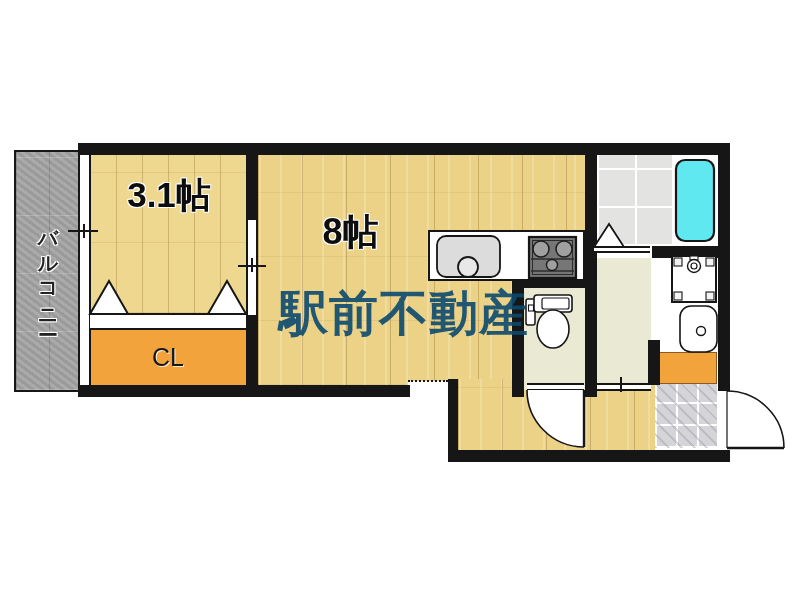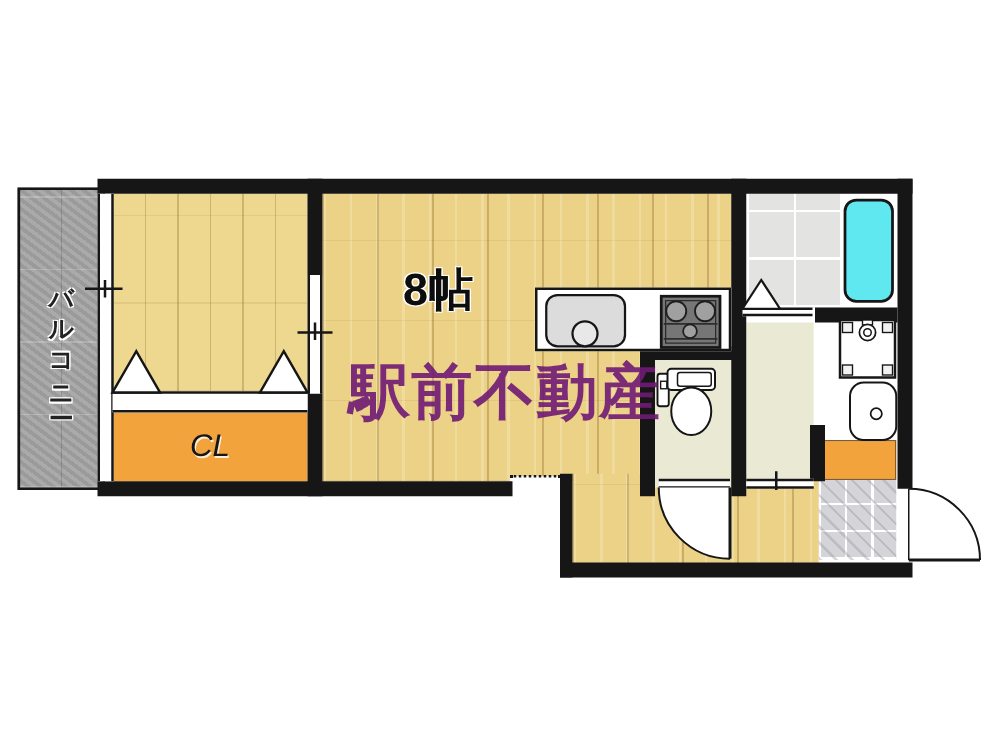--- a/index.html
+++ b/index.html
@@ -42,21 +42,21 @@
   .lbl{z-index:7;font-weight:700;color:#0d0d0d;text-align:center;line-height:1.1;
        text-shadow:1px 1px 0 #fff,-1px 1px 0 #fff,1px -1px 0 #fff,-1px -1px 0 #fff;}
   .lbl .l1{font-size:40px;}
   .lbl .l2{font-size:35px;}
   .lbl-ldk .l1{font-size:44px;letter-spacing:3px;}
   .lbl-ldk .l2{font-size:36px;}
   .lbl-cl{z-index:7;display:flex;align-items:center;justify-content:center;
           font-size:25px;color:#161616;text-shadow:1px 1px 0 rgba(255,255,255,.8);}
   .lbl-balcony{writing-mode:vertical-rl;font-size:20px;font-weight:700;color:#222;letter-spacing:4px;
           text-shadow:1px 1px 0 #fff,-1px 1px 0 #fff,1px -1px 0 #fff,-1px -1px 0 #fff;}
-  .watermark{z-index:9;font-size:49px;font-weight:800;color:#701a75;opacity:.9;
+  .watermark{z-index:9;font-size:49px;font-weight:800;color:#0c4a6e;opacity:.9;
           letter-spacing:1px;white-space:nowrap;}
   #fixtures{position:absolute;left:0;top:0;z-index:5;}
 </style>
 </head>
 <body>
 
 <div id="stage">
 
   <div class="abs balcony" style="left:14px;top:150px;width:66px;height:238px;">
     <span class="lbl-balcony">バルコニー</span>
@@ -153,21 +153,22 @@
       <circle cx="694" cy="266" r="3" fill="none" stroke="#161616" stroke-width="1.2"></circle>
     </g>
 
     <g>
       <rect x="680" y="306" width="37" height="46" rx="11" fill="#ffffff" stroke="#161616" stroke-width="1.6"></rect>
       <circle cx="701" cy="331" r="4.5" fill="#ffffff" stroke="#161616" stroke-width="1.4"></circle>
     </g>
   </svg>
 
   <div class="abs lbl" style="left:92px;top:176px;width:154px;">
+    <div class="l2">3.1帖</div>
   </div>
   <div class="abs lbl lbl-ldk" style="left:258px;top:212px;width:185px;">
     <div class="l2">8帖</div>
   </div>
-  <div class="abs lbl-cl" style="left:90px;top:330px;width:156px;height:55px;font-style:italic;">CL</div>
+  <div class="abs lbl-cl" style="left:90px;top:330px;width:156px;height:55px;">CL</div>
 
   <div class="abs watermark" style="left:279px;top:281px;">駅前不動産</div>
 
 </div>
 
 </body></html>

